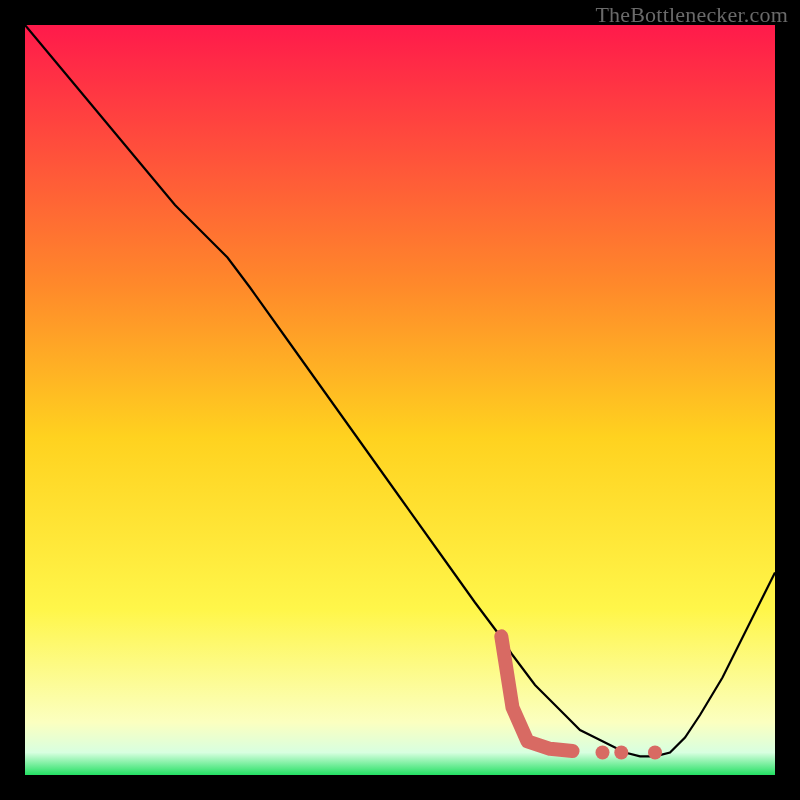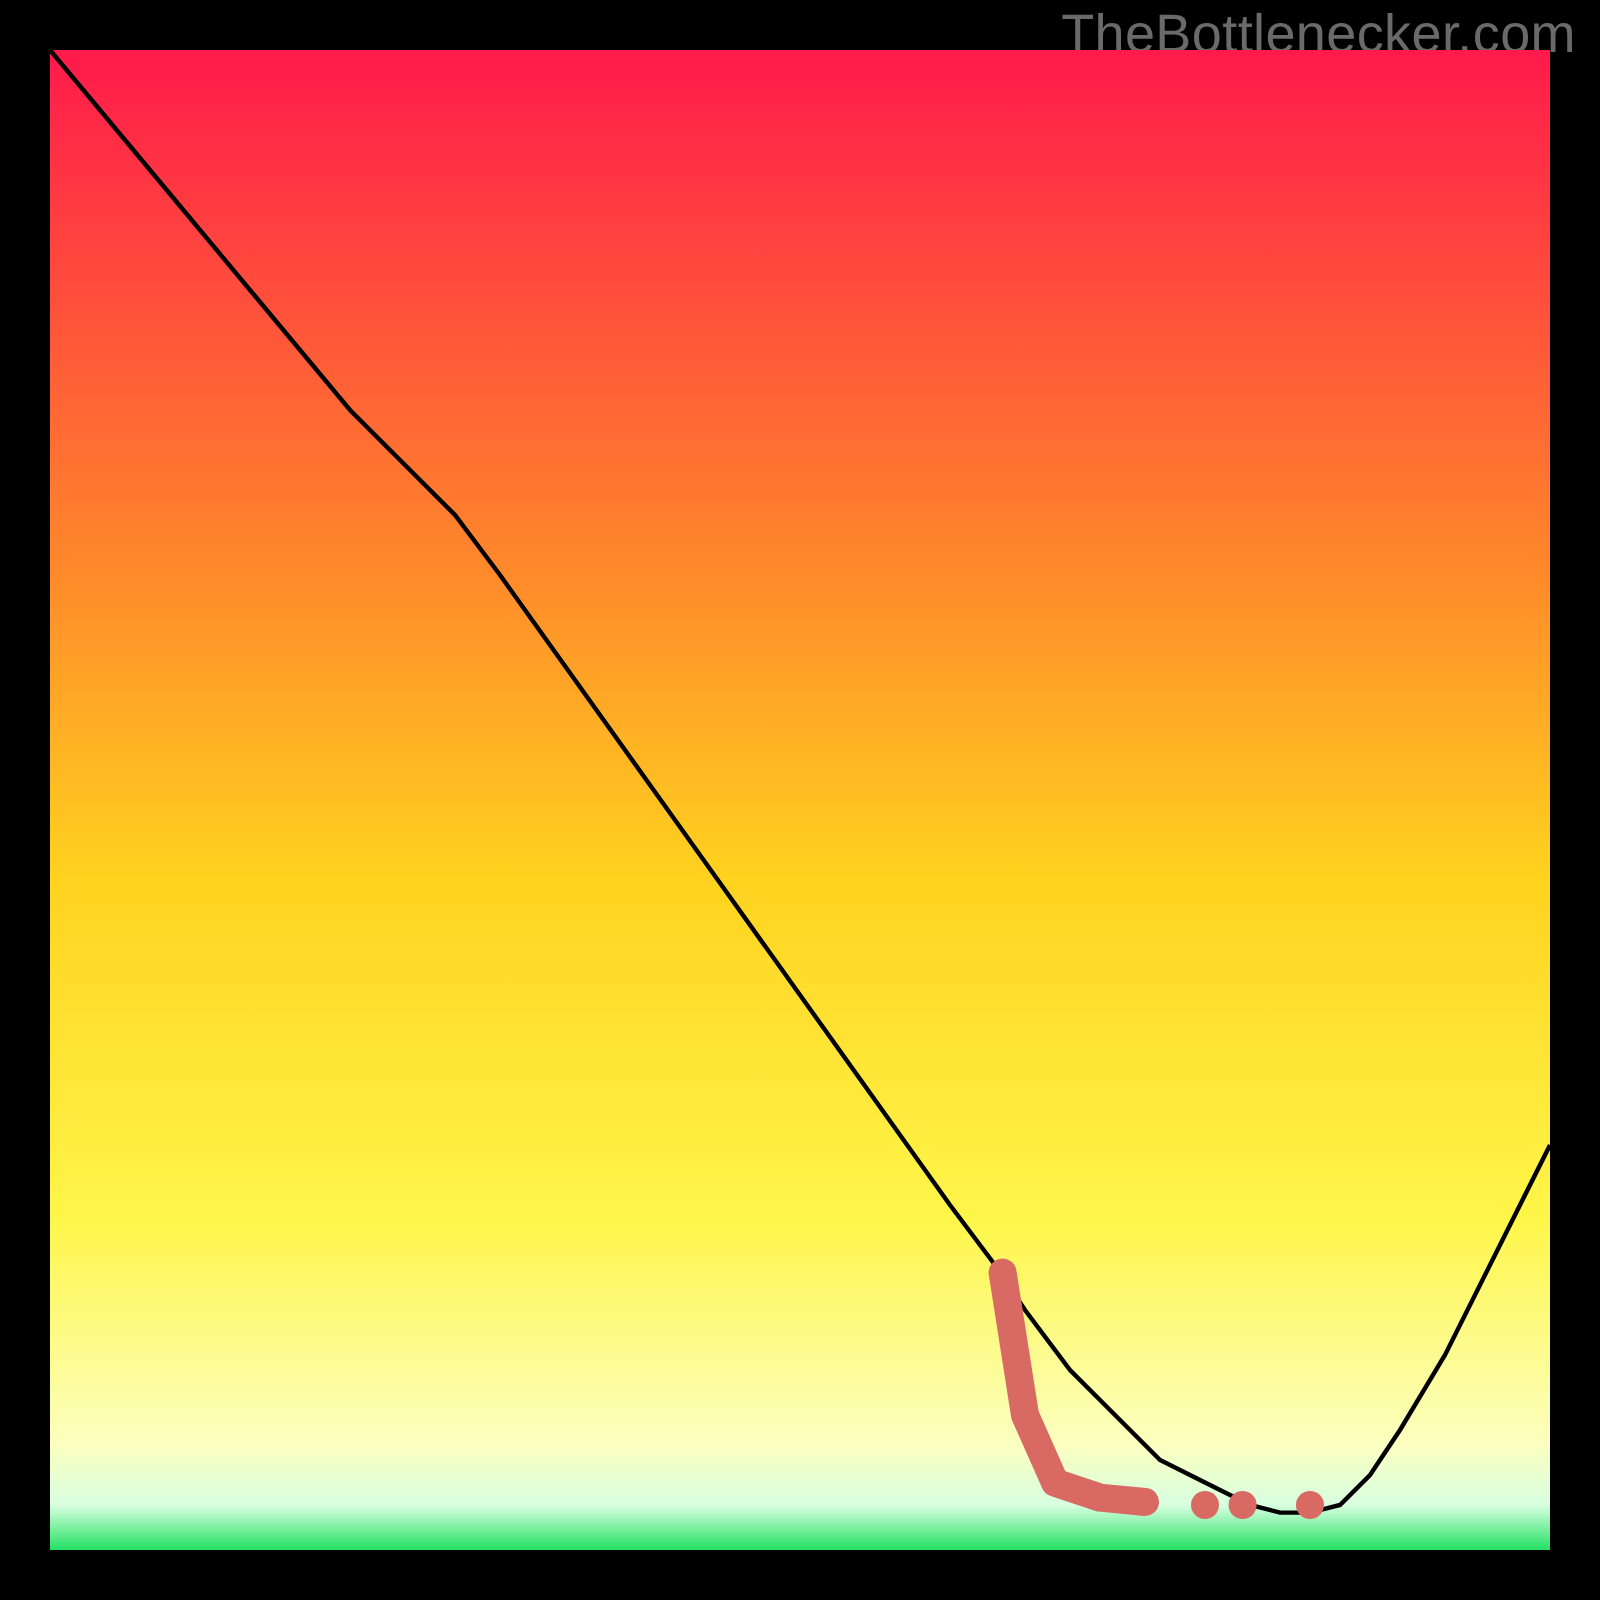--- a/index.html
+++ b/index.html
@@ -24,24 +24,25 @@
     left: 0;
     top: 0;
     width: 750px;
     height: 750px;
   }
   .watermark {
     position: absolute;
     top: 2px;
     right: 12px;
     color: #6a6a6a;
-    font-size: 27px;
+    font-size: 22px;
     font-weight: 500;
     letter-spacing: 0.2px;
     user-select: none;
+    font-family: Liberation Serif, serif;
   }
 </style>
 </head>
 <body>
 
 <div class="watermark">TheBottlenecker.com</div>
 
 <div class="frame">
   <svg class="plot" viewBox="0 0 750 750">
     <defs>

